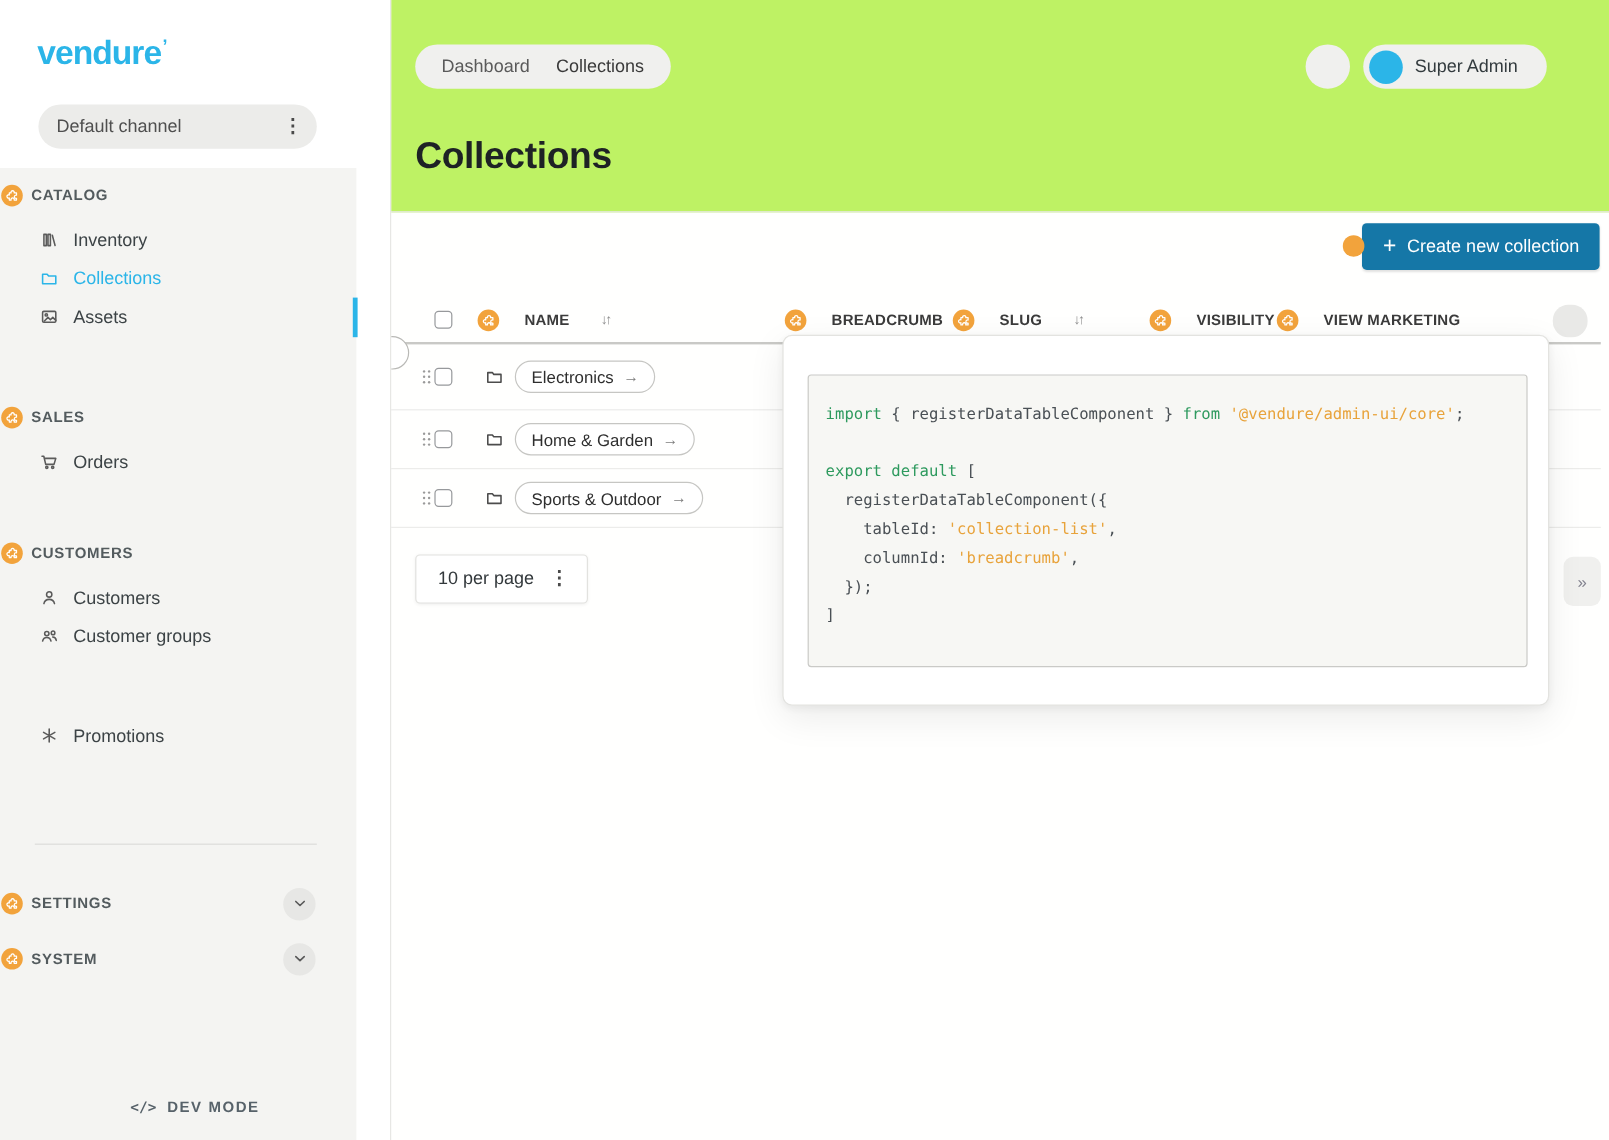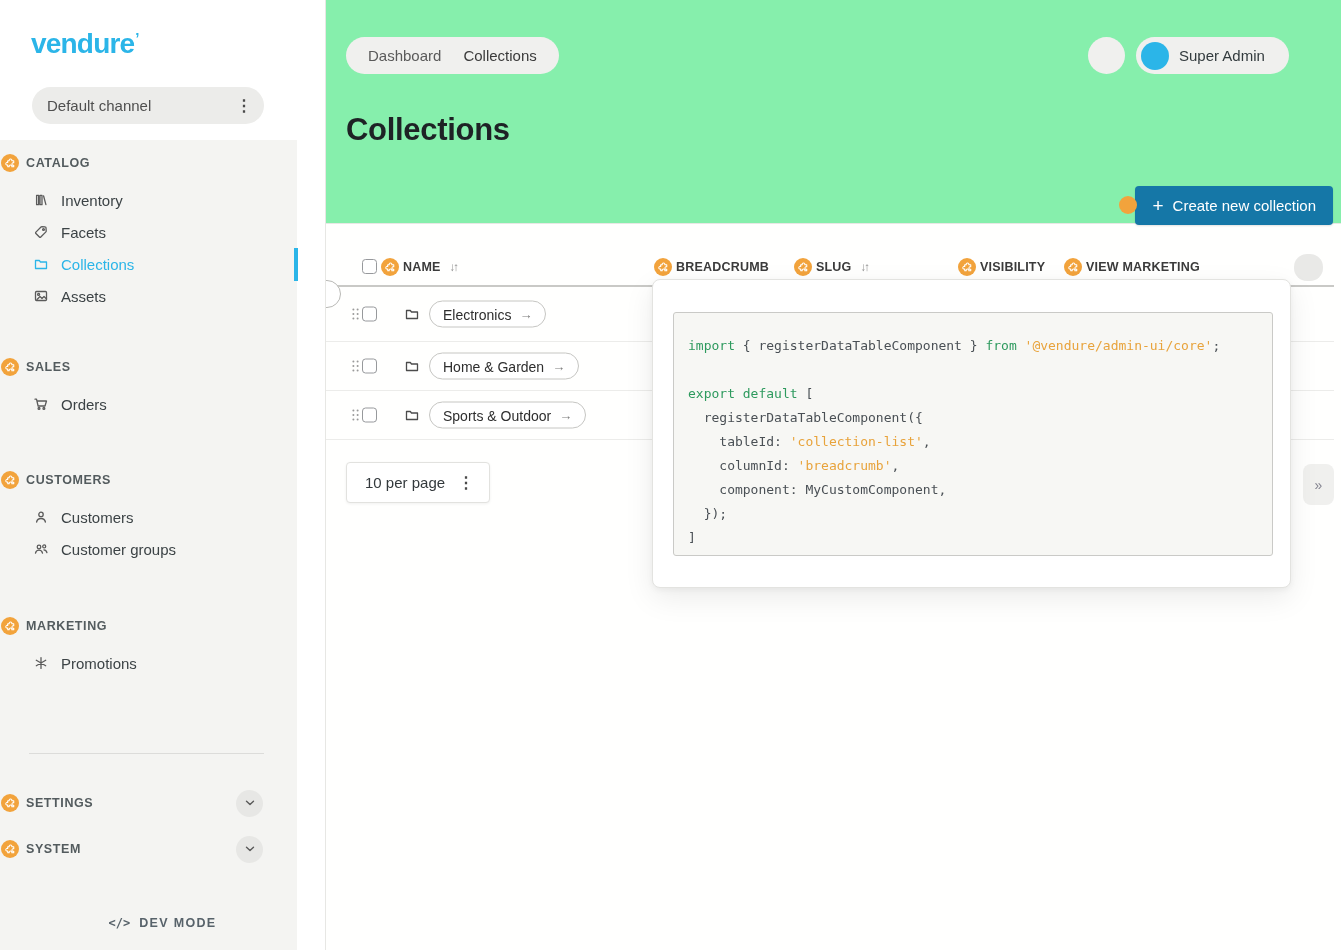--- a/index.html
+++ b/index.html
@@ -18,55 +18,55 @@
 
   .sidebar-nav { position:absolute; left:0; top:140px; width:297px; bottom:0; background:#f4f4f2; padding-top:13px; }
   .nav-section { position:relative; }
   .section-header { display:flex; align-items:center; height:20px; padding-left:1px; }
   .section-label { margin-left:7px; font-size:12.5px; font-weight:600; letter-spacing:0.6px; color:#535b5e; }
   .section-items { margin-top:11px; }
   .nav-item { display:flex; align-items:center; height:32px; padding-left:33px; cursor:pointer; color:#5b5b5b; }
   .nav-item .nav-label { margin-left:12px; font-size:15px; color:#3c4346; }
   .nav-item.active { color:var(--accent,#23a9da); }
   .nav-item.active .nav-label { color:var(--accent,#23a9da); }
-  .sec-1 { margin-top:45px; } .sec-2 { margin-top:50px; } .sec-3 { margin-top:51px; }
+  .sec-1 { margin-top:58px; } .sec-2 { margin-top:50px; } .sec-3 { margin-top:51px; }
   .nav-divider { height:1px; background:#dcdcda; margin:74px 33px 0 29px; }
   .sec-4 { margin-top:36px; } .sec-5 { margin-top:20px; }
   .sec-4 .section-header, .sec-5 .section-header { height:26px; padding-right:34px; }
   .chev-btn { margin-left:auto; width:27px; height:27px; border-radius:50%; background:#e7e7e5; border:none; display:flex; align-items:center; justify-content:center; color:#5a5a5a; cursor:pointer; }
   .active-bar { position:absolute; left:294px; top:248px; width:4px; height:33px; background:var(--accent,#2cb1e2); z-index:6; }
   .devmode { position:absolute; left:0; right:0; bottom:20px; display:flex; align-items:center; justify-content:center; gap:9px; color:#57626a; cursor:pointer; }
   .devmode-icon { font-family:"DejaVu Sans Mono",monospace; font-size:12px; font-weight:700; }
   .devmode-label { font-size:12.5px; font-weight:600; letter-spacing:1.3px; }
 
   
   .badge { width:18px; height:18px; min-width:18px; border-radius:50%; background:var(--devbadge,#f2a33c); color:#fff; display:inline-flex; align-items:center; justify-content:center; cursor:pointer; }
   .badge svg { width:12px; height:12px; }
 
   
-  .main-header { position:absolute; left:298px; top:0; right:0; height:224px; background:#86efac; border-bottom:1px solid #e8e8e5; }
+  .main-header { position:absolute; left:298px; top:0; right:0; height:177px; background:#bef264; border-bottom:1px solid #e8e8e5; }
   .breadcrumb { position:absolute; left:48px; top:37px; height:37px; display:inline-flex; align-items:center; gap:11px; padding:0 22px; background:#f0f0ee; border-radius:19px; }
   .breadcrumb .bc-item { font-size:15px; color:#5a5a5a; cursor:pointer; }
   .breadcrumb .bc-current { color:#3a3a3a; font-weight:500; }
   .bc-sep { color:#9a9a98; display:flex; }
   .bell-btn { position:absolute; left:790px; top:37px; width:37px; height:37px; border-radius:50%; background:#f0f0ee; border:none; display:flex; align-items:center; justify-content:center; color:#4f4f4f; cursor:pointer; }
   .user-pill { position:absolute; left:838px; top:37px; height:37px; display:inline-flex; align-items:center; gap:10px; padding:0 14px 0 5px; background:#f0f0ee; border-radius:19px; cursor:pointer; }
   .avatar { width:28px; height:28px; border-radius:50%; background:var(--accent,#18b1e4); color:#fff; display:flex; align-items:center; justify-content:center; }
   .user-name { font-size:15px; color:#333b3e; font-weight:500; }
   .user-chev { color:#444; display:flex; }
   .page-title { position:absolute; left:48px; top:112px; font-size:31px; font-weight:700; color:#1e2225; letter-spacing:-0.3px; }
 
   
   .toolbar-badge { position:absolute; right:204px; top:196px; z-index:2; }
   .create-btn { position:absolute; right:8px; top:186px; height:39px; background:var(--primary,#1577a7); color:#fff; border:none; border-radius:4px; display:inline-flex; align-items:center; gap:9px; padding:0 17px; font-size:15px; font-weight:500; font-family:"Liberation Sans",sans-serif; cursor:pointer; box-shadow:0 1px 2px rgba(0,0,0,.12); }
   .plus { font-size:19px; font-weight:400; line-height:1; }
 
   
   .table-header { position:absolute; left:298px; top:248px; width:1036px; height:39px; border-bottom:2px solid #c9c9c6; z-index:1; }
-  .th-cell { position:absolute; top:0; height:37px; display:flex; align-items:center; gap:4px; cursor:pointer; }
+  .th-cell { position:absolute; top:0; height:37px; display:flex; align-items:center; gap:21px; cursor:pointer; }
   .col-0 { left:64px; } .col-1 { left:356px; } .col-2 { left:496px; } .col-3 { left:660px; } .col-4 { left:766px; }
   .th-label { font-size:12.5px; font-weight:700; color:#3b3b3b; letter-spacing:0.2px; }
   .sort { font-size:11.5px; color:#8e8e8e; letter-spacing:-2px; margin-left:5px; }
   .checkbox { width:15px; height:15px; border:1.5px solid #97999c; border-radius:3.5px; background:#fff; display:inline-block; cursor:pointer; }
   .columns-btn { position:absolute; right:11px; top:6px; width:29px; height:27px; border-radius:13px; background:#e9e9e7; border:none; display:flex; align-items:center; justify-content:center; color:#3f3f3f; cursor:pointer; }
   .search-pill { position:absolute; left:307px; top:280px; width:34px; height:28px; border:1px solid #b9b9b6; border-radius:14px; background:#fff; display:flex; align-items:center; justify-content:center; color:#666; z-index:3; cursor:pointer; }
 
   .table-rows { position:absolute; left:298px; top:287px; width:1036px; z-index:0; }
   .trow { position:relative; border-bottom:1px solid #ececea; height:49px; }
   .trow:first-child { height:55px; }
@@ -119,29 +119,20 @@
           <div class="section-items">
             <div class="nav-item">
               <span class="icon nav-ico">
                 <svg width="16" height="16" viewBox="0 0 16 16" fill="none" stroke="currentColor" stroke-width="1.3" stroke-linecap="round" stroke-linejoin="round">
                   <path d="M3.6 3.3h2v9.4h-2zM7 3.3h2v9.4H7z"></path>
                   <path d="M10.6 4l2.3 8.6"></path>
                 </svg>
               </span>
               <span class="nav-label">Inventory</span>
             </div>
-            <div class="nav-item">
-              <span class="icon nav-ico">
-                <svg width="16" height="16" viewBox="0 0 16 16" fill="none" stroke="currentColor" stroke-width="1.3" stroke-linecap="round" stroke-linejoin="round">
-                  <path d="M2.9 8.1 8 3c.2-.2.5-.3.8-.3l3.3.2c.5 0 .9.4.9.9l.2 3.3c0 .3-.1.6-.3.8l-5.1 5.1c-.4.4-1 .4-1.4 0L2.9 9.5c-.4-.4-.4-1 0-1.4z"></path>
-                  <circle cx="10.5" cy="5.5" r="0.9"></circle>
-                </svg>
-              </span>
-              <span class="nav-label">Facets</span>
-            </div>
             <div class="nav-item active">
               <span class="icon nav-ico">
                 <svg width="16" height="16" viewBox="0 0 16 16" fill="none" stroke="currentColor" stroke-width="1.3" stroke-linecap="round" stroke-linejoin="round">
                   <path d="M2.5 12.5v-8h3.8l1.2 1.5h6v6.5z"></path>
                 </svg>
               </span>
               <span class="nav-label">Collections</span>
             </div>
             <div class="nav-item">
               <span class="icon nav-ico">
@@ -203,28 +194,20 @@
                   <path d="M2.5 12.2c.4-2 1.8-3 3.5-3s3.1 1 3.5 3"></path>
                   <circle cx="11.2" cy="5.4" r="1.5"></circle>
                   <path d="M10.9 8.9c1.7.1 2.7 1.1 3 2.8"></path>
                 </svg>
               </span>
               <span class="nav-label">Customer groups</span>
             </div>
           </div>
         </div>
         <div class="nav-section sec-3">
-          <div class="section-header">
-            <span class="icon badge">
-              <svg width="12" height="12" viewBox="0 0 16 16" fill="none" stroke="currentColor" stroke-width="1.4" stroke-linejoin="round">
-                <path d="M5 5h2a1.8 1.8 0 1 1 3.4 0H13v2.6a1.8 1.8 0 1 0 0 3.4V13h-2.6a1.8 1.8 0 1 0-3.4 0H5v-2.4a1.8 1.8 0 1 1 0-3.2z"></path>
-              </svg>
-            </span>
-            <span class="section-label">MARKETING</span>
-          </div>
           <div class="section-items">
             <div class="nav-item">
               <span class="icon nav-ico">
                 <svg width="16" height="16" viewBox="0 0 16 16" fill="none" stroke="currentColor" stroke-width="1.3" stroke-linecap="round" stroke-linejoin="round">
                   <path d="M8 2.6v10.8M3.3 5.3l9.4 5.4M12.7 5.3 3.3 10.7"></path>
                 </svg>
               </span>
               <span class="nav-label">Promotions</span>
             </div>
           </div>
@@ -424,19 +407,18 @@
   <button class="next-btn">»</button>
 
   <div class="popup">
     <div class="codeblock" id="code-lines">
         <div class="code-line"><span class="tok-kw">import</span><span class="tok-p"> { registerDataTableComponent } </span><span class="tok-kw">from</span><span class="tok-p"> </span><span class="tok-str">'@vendure/admin-ui/core'</span><span class="tok-p">;</span></div>
         <div class="code-line">&nbsp;</div>
         <div class="code-line"><span class="tok-kw">export</span><span class="tok-p"> </span><span class="tok-kw">default</span><span class="tok-p"> [</span></div>
         <div class="code-line"><span class="tok-p">  registerDataTableComponent({</span></div>
         <div class="code-line"><span class="tok-p">    tableId: </span><span class="tok-str">'collection-list'</span><span class="tok-p">,</span></div>
         <div class="code-line"><span class="tok-p">    columnId: </span><span class="tok-str">'breadcrumb'</span><span class="tok-p">,</span></div>
-        <div class="code-line"><span class="tok-p">    component: MyCustomComponent,</span></div>
         <div class="code-line"><span class="tok-p">  });</span></div>
         <div class="code-line"><span class="tok-p">]</span></div>
       </div>
   </div>
 
 </div>
 
 </body></html>

